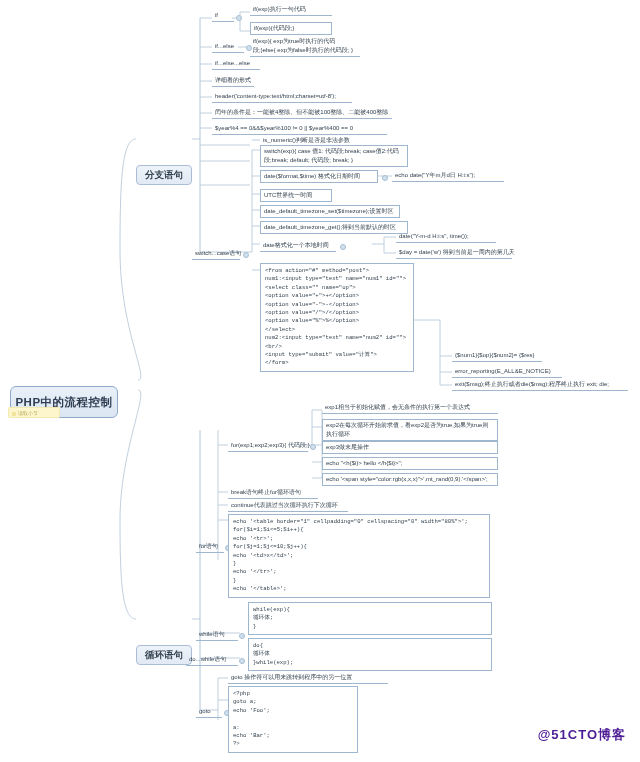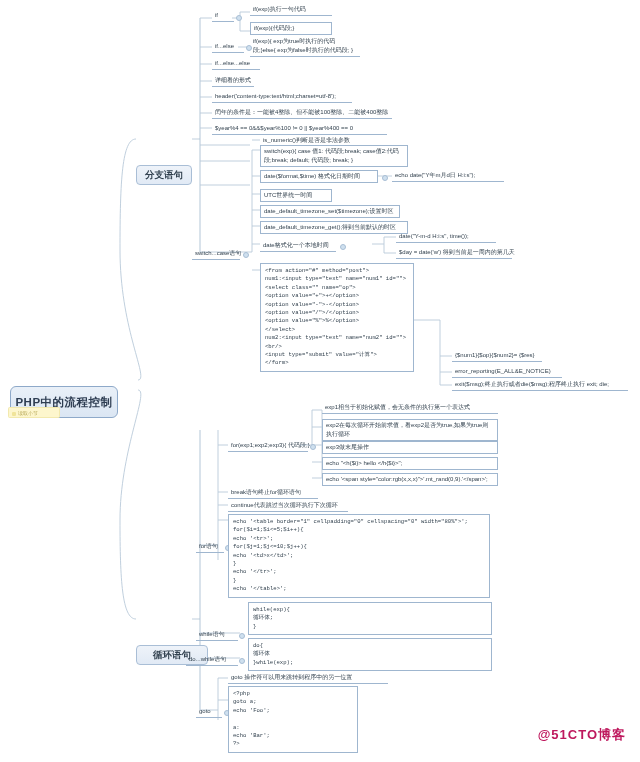--- a/index.html
+++ b/index.html
@@ -27,21 +27,21 @@
   }
   
   .branch{
     background:linear-gradient(180deg,#eef3f9 0%,#e1eaf5 100%);
     border:1px solid #a9bed6;
     border-radius:4px;
     display:flex;align-items:center;justify-content:center;
     font-size:9.5px;color:#31414f;font-weight:bold;margin-top:36px;
   }
   .branch.b1{left:136px;top:129px;width:56px;height:20px;}
-  .branch.b2{left:136px;top:609px;width:72px;height:20px;}
+  .branch.b2{left:136px;top:609px;width:56px;height:20px;}
 
   
   .leaf{
     font-size:6px;line-height:1.45;
     color:#33424f;
     padding:1px 3px 1.5px 3px;
     border-bottom:0.8px solid #9fb6cf;
     white-space:nowrap;
   }
   .leaf.wrap{white-space:normal;}
@@ -54,21 +54,21 @@
     border:0.8px solid #9fb6cf;
     border-bottom:0.8px solid #9fb6cf;
     background:#fff;
   }
   .dot{
     position:absolute;width:4px;height:4px;border-radius:50%;
     background:#cfe0ef;border:0.7px solid #a8bed4;
   }
   .watermark{
     position:absolute;right:14px;bottom:18px;
-    font-size:13px;color:#be185d;letter-spacing:1px;
+    font-size:13px;color:#4c1d95;letter-spacing:1px;
     font-weight:bold;
   }
   .tagbadge{
     position:absolute;left:8px;top:407px;width:52px;height:11px;
     background:#fdf6cd;border:0.6px solid #f2e9ae;border-radius:1.5px;
     font-size:5px;color:#b9ab5d;display:flex;align-items:center;
     padding-left:9px;box-sizing:border-box;
   }
   .tagbadge:before{
     content:"";position:absolute;left:2.5px;top:3.5px;

